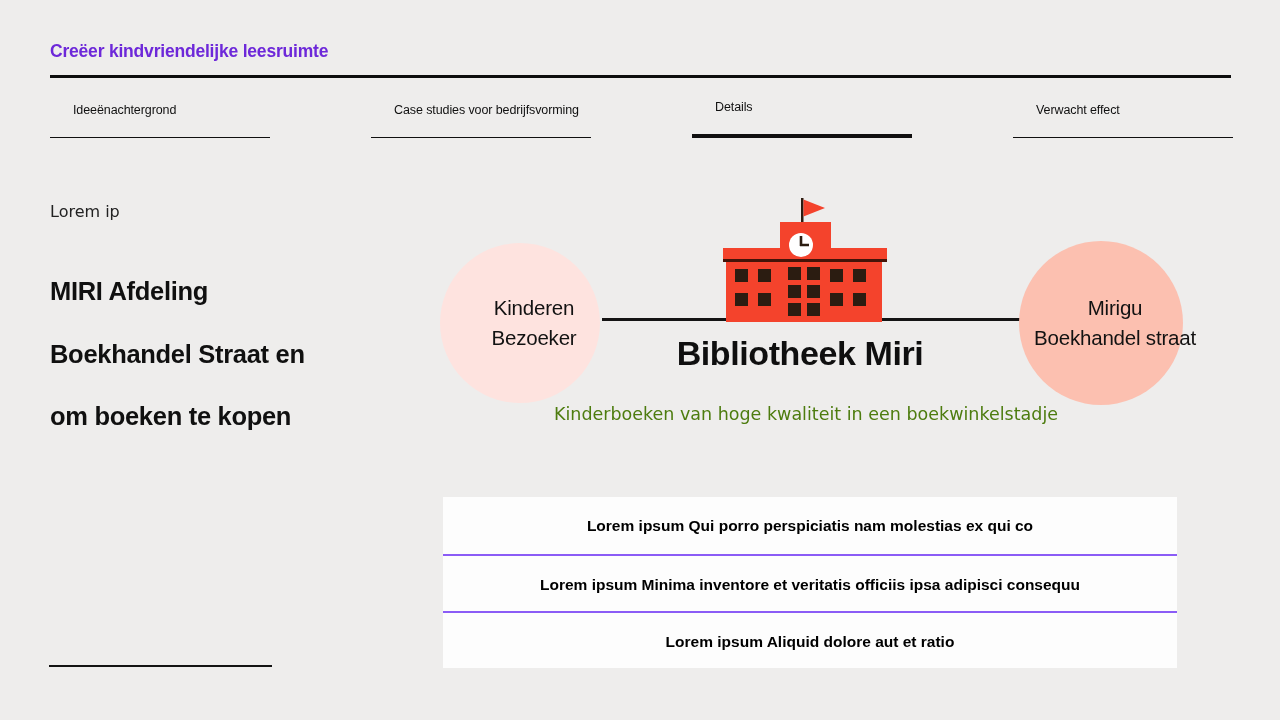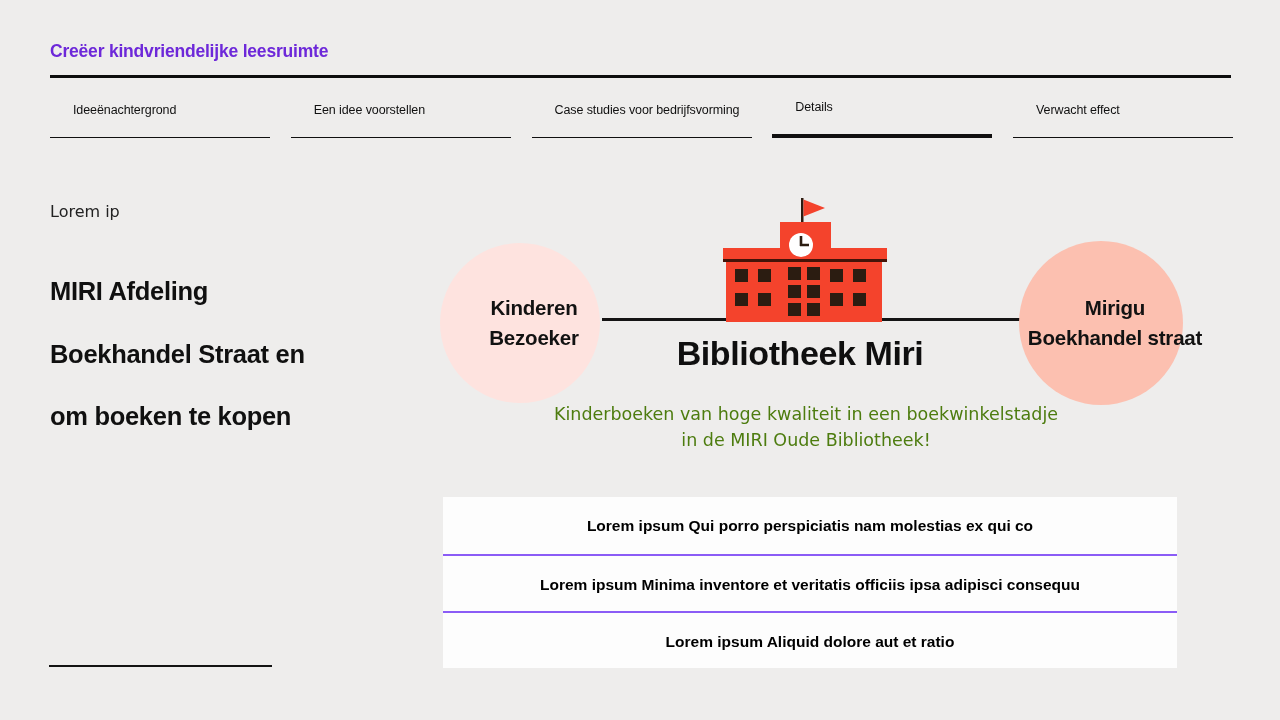--- a/index.html
+++ b/index.html
@@ -75,21 +75,21 @@
   }
   .node-left {
     left: 440px; top: 243px; width: 160px; height: 160px;
     background: var(--left-node-bg);
   }
   .node-right {
     left: 1019px; top: 241px; width: 164px; height: 164px;
     background: var(--right-node-bg);
   }
   .node-label {
-    text-align: center; font-size: 20.5px; font-weight: bold;
+    text-align: center; font-size: 20.5px; font-weight: normal;
     line-height: 30px; letter-spacing: -0.2px; color: #121212; margin-left: 28px;
   }
   .node-label span { display: block; white-space: nowrap; }
 
   .connector-line {
     position: absolute; left: 602px; top: 318px;
     width: 418px; height: 2.5px; background: #141414; z-index: 1;
   }
 
   .building-svg {
@@ -129,24 +129,20 @@
 <body>
 
 <div class="slide">
 
   <h1 class="page-title">Creëer kindvriendelijke leesruimte</h1>
   <div class="title-rule"></div>
 
   <nav class="tabs">
     <div class="tab">
       <span class="tab-label">Ideeënachtergrond</span>
-      <span class="tab-rule"></span>
-    </div>
-    <div class="tab">
-      <span class="tab-label">Een idee voorstellen</span>
       <span class="tab-rule"></span>
     </div>
     <div class="tab">
       <span class="tab-label">Case studies voor bedrijfsvorming</span>
       <span class="tab-rule"></span>
     </div>
     <div class="tab active">
       <span class="tab-label">Details</span>
       <span class="tab-rule"></span>
     </div>
@@ -213,21 +209,20 @@
     <rect x="118" y="76" width="13" height="13" fill="var(--window-dark)"></rect>
     <rect x="141" y="76" width="13" height="13" fill="var(--window-dark)"></rect>
     <rect x="118" y="100" width="13" height="13" fill="var(--window-dark)"></rect>
     <rect x="141" y="100" width="13" height="13" fill="var(--window-dark)"></rect>
   </svg>
 
   <div class="building-label">Bibliotheek Miri</div>
 
   <div class="building-caption">
     <span>Kinderboeken van hoge kwaliteit in een boekwinkelstadje</span>
-    <span>in de MIRI Oude Bibliotheek!</span>
   </div>
 
   <div class="feature-list">
     <div class="list-row">Lorem ipsum Qui porro perspiciatis nam molestias ex qui co</div>
     <div class="list-row">Lorem ipsum Minima inventore et veritatis officiis ipsa adipisci consequu</div>
     <div class="list-row">Lorem ipsum Aliquid dolore aut et ratio</div>
   </div>
 
   <div class="footer-rule"></div>
 

